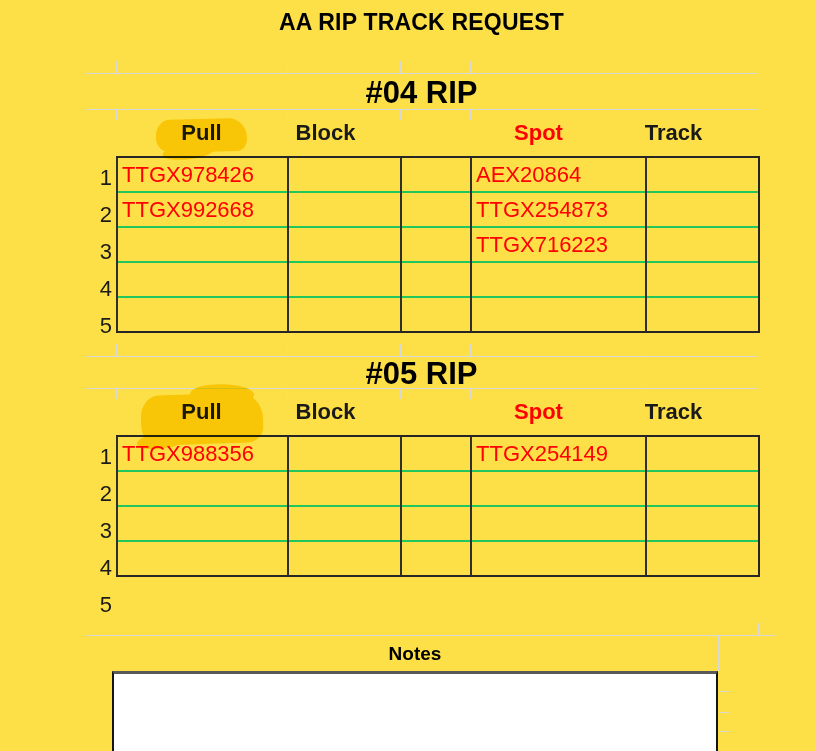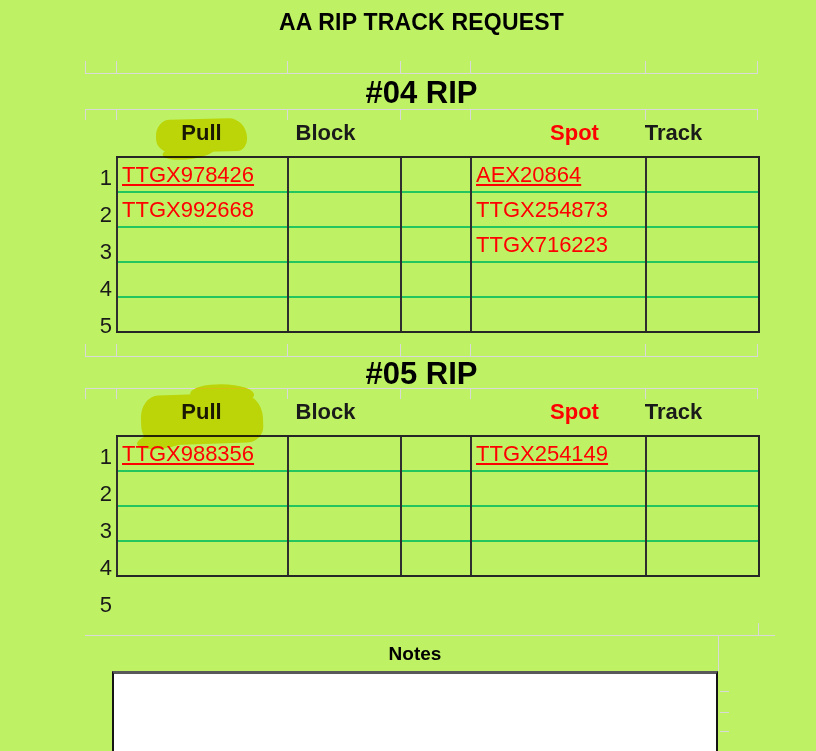--- a/index.html
+++ b/index.html
@@ -1,19 +1,19 @@
 <!DOCTYPE html>
 <html><head>
 <meta charset="utf-8">
 <style>
   * { margin:0; padding:0; box-sizing:border-box; }
   html,body { background:#fff; }
   .page {
     position:relative; width:816px; height:751px; overflow:hidden;
-    background:#bef264; font-family:"Liberation Sans", sans-serif; color:#1a1a1a;
+    background:#fde047; font-family:"Liberation Sans", sans-serif; color:#1a1a1a;
   }
   .page-title {
     position:absolute; left:85px; top:9px; width:673px;
     text-align:center; font-size:23px; font-weight:bold; color:#000;
     letter-spacing:0.2px;
   }
   
   .rip-table { position:absolute; left:85px; width:673px; }
   .t1 { top:73px; }
   .t2 { top:356px; }
@@ -36,27 +36,27 @@
   .t2 .title-row { height:33px; line-height:33px; }
   .header-row { position:relative; height:46px; }
   .hticks { position:absolute; left:0; top:0; width:673px; height:10px; }
   .hcell {
     position:absolute; top:0; height:46px; line-height:46px;
     text-align:center; font-size:22px; font-weight:bold; color:#1a1a1a;
   }
   .h-pull  { left:31px;  width:171px; }
   .h-block { left:184px; width:113px; }
   .h-gap   { left:315px; width:70px;  }
-  .h-spot  { left:402px; width:175px; color:#ff0000; }
+  .h-spot  { left:366px; width:175px; color:#ff0000; }
   .h-track { left:532px; width:113px; }
   
   table.grid { margin-left:31px; width:642px; border-collapse:collapse; table-layout:fixed; }
   table.grid td { height:35px; font-size:22px; color:#ff0000; overflow:hidden; white-space:nowrap; }
   td.d { border-left:2px solid #2f2f2f; border-top:2px solid #22c55e; }
-  table.grid tr:first-child td.d { border-top:2px solid #262626;text-decoration:underline; }
+  table.grid tr:first-child td.d { border-top:2px solid #262626; }
   table.grid tr:last-child  td.d { border-bottom:2px solid #262626; }
   td.d:last-child { border-right:2px solid #262626; }
   td.tx { padding-left:4px; }
   .rownum {
     position:absolute; left:0; width:27px; height:35px; line-height:35px;
     text-align:right; font-size:22px; color:#1a1a1a;
   }
   
   .t1 .rn0{top:87px}.t1 .rn1{top:124px}.t1 .rn2{top:161px}.t1 .rn3{top:198px}.t1 .rn4{top:235px}
   .t2 .rn0{top:83px}.t2 .rn1{top:120px}.t2 .rn2{top:157px}.t2 .rn3{top:194px}.t2 .rn4{top:231px}

